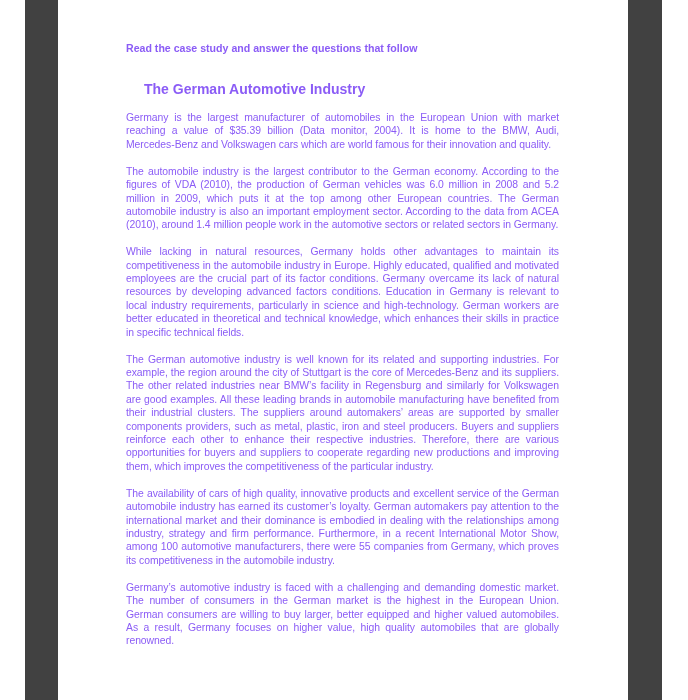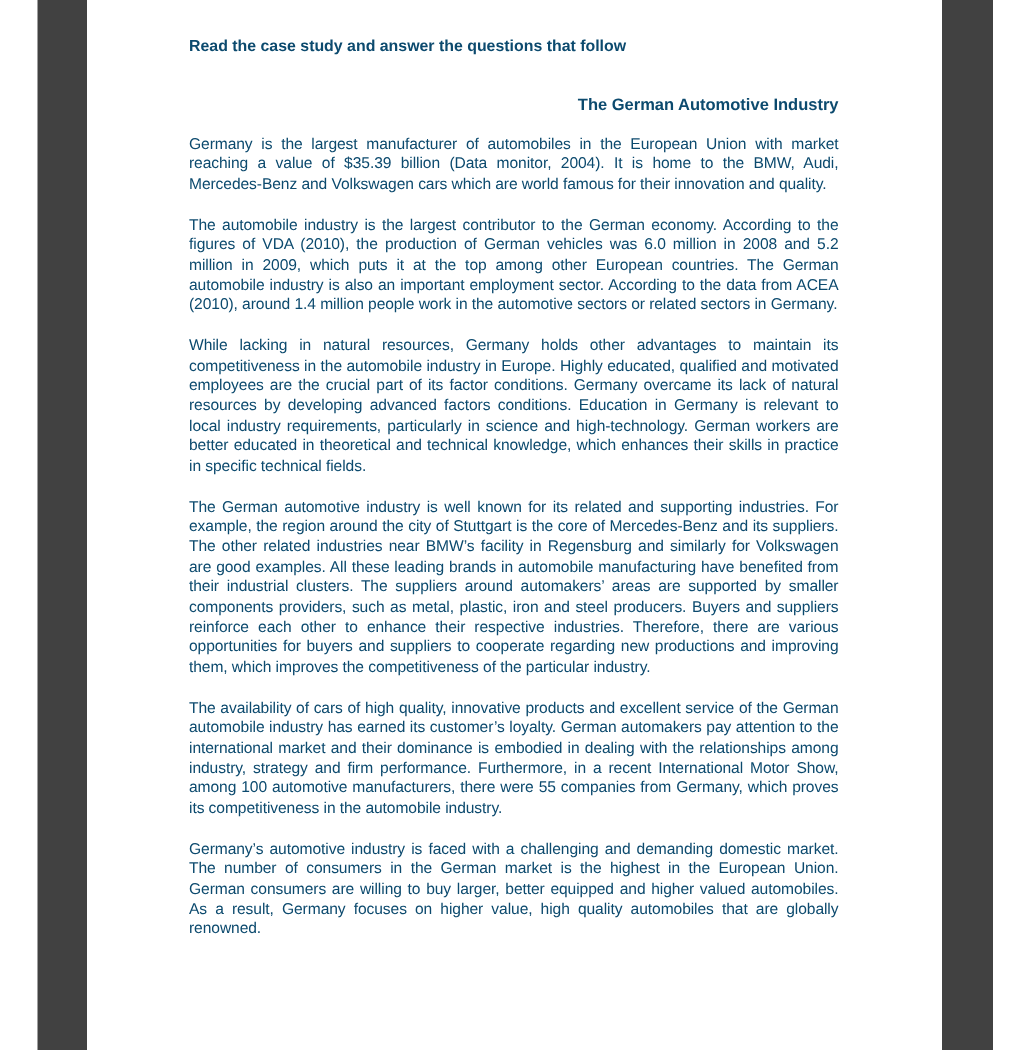--- a/index.html
+++ b/index.html
@@ -5,23 +5,23 @@
     html, body { margin: 0; padding: 0; }
     body {
       width: 688px; height: 700px; overflow: hidden;
       background: #ffffff; position: relative;
       font-family: "Liberation Sans", sans-serif;
     }
     .bar { position: absolute; top: 0; height: 700px; background: #414141; }
     .bar.left { left: 25px; width: 33px; }
     .bar.right { left: 628px; width: 34px; }
     .page { position: absolute; left: 58px; top: 0; width: 570px; height: 700px; background: #fff; }
-    .content { position: absolute; left: 68px; top: 25px; width: 433px; color: #0c4a6e; }
+    .content { position: absolute; left: 68px; top: 42px; width: 433px; color: #8b5cf6; }
     .instruction { font-weight: bold; font-size: 10.6px; margin: 0 0 27px 0; }
-    .title { font-weight: bold; font-size: 11px; text-align: right; margin: 0 0 14px 18px; }
+    .title { font-weight: bold; font-size: 14px; text-align: left; margin: 0 0 14px 18px; }
     .para { font-size: 10.4px; line-height: 13.4px; text-align: justify; margin: 0 0 13.5px 0; letter-spacing: -0.05px; }
   </style>
 </head>
 <body>
 
 <div class="bar left"></div>
 <div class="bar right"></div>
 
 <div class="page">
   <div class="content">

